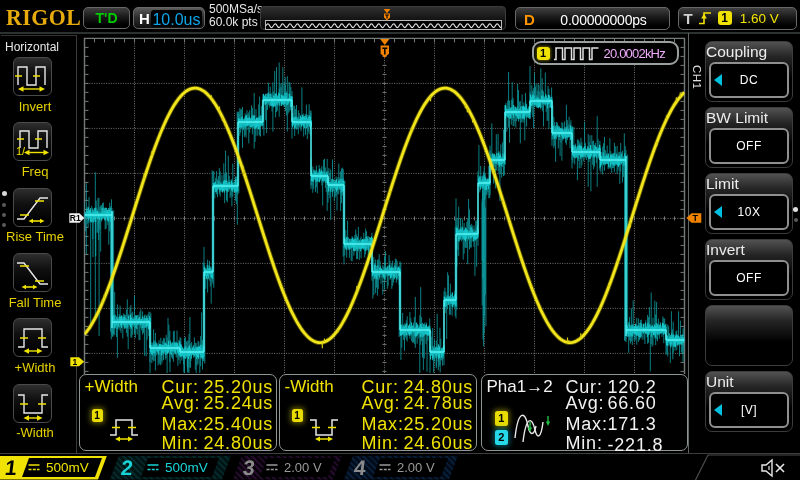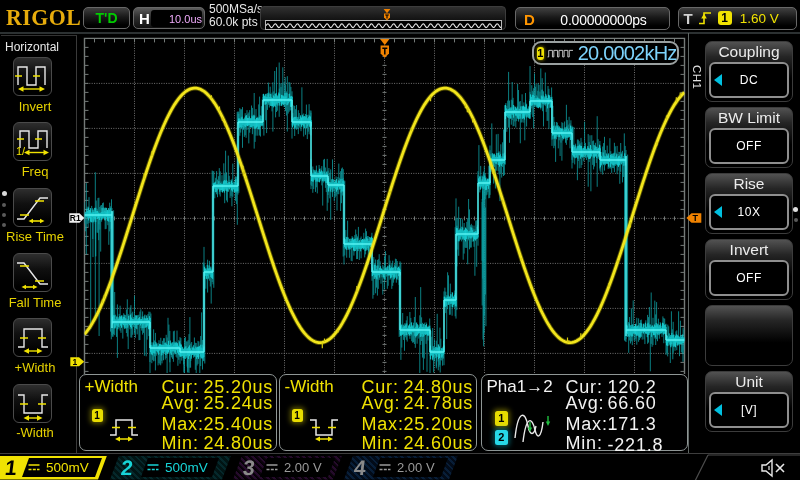--- a/index.html
+++ b/index.html
@@ -5,21 +5,21 @@
 body { font-family:"Liberation Sans", sans-serif; position:relative; }
 .abs { position:absolute; }
 .gdot { stroke:#727272; stroke-width:1; stroke-dasharray:1 1.4; }
 
 
 #logo { left:6px; top:5px; font-family:"Liberation Serif", serif; font-weight:bold; font-size:23px; color:#e7ac0c; letter-spacing:0.5px; transform:scaleX(0.95); transform-origin:0 0; }
 .tbox { border:1px solid #686868; border-radius:5px; background:linear-gradient(180deg,#404040 0,#191919 45%,#000 85%); }
 #td { left:83px; top:7px; width:47px; height:22px; color:#0c0; font-weight:bold; font-size:14px; text-align:center; line-height:21px; }
 #hbox { left:133px; top:7px; width:72px; height:22px; background:linear-gradient(180deg,#5c5c5c 0,#2e2e2e 45%,#101010); }
 #hbox b { position:absolute; left:5px; top:2px; color:#fff; font-size:15px; }
-#hbox .inner { position:absolute; left:17px; top:1.5px; right:2px; bottom:1.5px; background:#000; border-radius:3px; color:#f0abfc; font-size:11px; text-align:right; line-height:19px; }
+#hbox .inner { position:absolute; left:17px; top:1.5px; right:2px; bottom:1.5px; background:#000; border-radius:3px; color:#0ea5e9; font-size:16px; text-align:center; line-height:19px; }
 #srate { left:209px; top:3px; color:#e8e8e8; font-size:12px; line-height:13px; }
 #strip { left:260px; top:6px; width:246px; height:24px; background:linear-gradient(180deg,#303030 0,#141414 55%,#0a0a0a); border:1px solid #3c3c3c; border-radius:4px; }
 #strip .mem { position:absolute; left:3.5px; top:13px; width:237px; height:10px; border:1px solid #b8b8b8; background:#000; }
 #strip .mem svg { display:block; }
 #dbox { left:515px; top:6.5px; width:155px; height:23px; }
 #dbox b { position:absolute; left:8px; top:3px; color:#ff9500; font-size:15px; }
 #dbox span { position:absolute; left:28px; right:6px; top:4px; text-align:center; color:#fff; font-size:14px; letter-spacing:-0.2px; }
 #tbox2 { left:677.5px; top:6.5px; width:119px; height:23px; display:flex; align-items:center; }
 #tbox2 .t { color:#d0d0d0; font-weight:bold; font-size:15px; margin-left:5px; }
 #tbox2 .b1 { width:14px; height:14px; background:#f0e202; border-radius:3px; color:#000; font-weight:bold; font-size:12px; text-align:center; line-height:14px; margin-left:3px; }
@@ -30,28 +30,28 @@
 #lm { left:1px; top:35px; width:76px; height:420px; border-top:1px solid #333; border-right:1px solid #3a3a3a; }
 #lm .title { position:absolute; top:4px; left:0; width:62px; text-align:center; color:#e8e8e8; font-size:12px; }
 .ib { position:absolute; left:13px; width:39px; height:39px; border:1px solid #4a4a4a; border-radius:6px; background:linear-gradient(180deg,#2e2e2e 0,#101010 40%,#000 88%); }
 .il { position:absolute; left:0px; width:70px; text-align:center; color:#e6d200; font-size:13px; }
 .sdot { position:absolute; left:2px; border-radius:50%; }
 
 
 #rline { left:687.5px; top:33px; width:1px; height:423px; background:#5f6664; }
 #ch1v { left:691px; top:65px; width:12px; color:#e0e0e0; font-size:11.5px; letter-spacing:0.5px; writing-mode:vertical-rl; }
 .mi { position:absolute; left:705px; width:88px; height:61px; border:1px solid #3c3c3c; border-radius:7px; background:linear-gradient(180deg,#525252 0,#252525 25%,#000 62%); }
-.mh { text-align:center; color:#ececec; font-size:15.5px; padding-top:0.5px; }
+.mh { text-align:left; color:#ececec; font-size:15.5px; padding-top:0.5px; }
 .mv { position:absolute; left:3px; right:3px; top:20px; bottom:3px; background:#000; border:2px solid #8f8f8f; border-radius:6px; color:#fff; font-size:12px; display:flex; align-items:center; justify-content:center; letter-spacing:0.5px; }
 .tri { position:absolute; left:2.5px; top:50%; margin-top:-6px; width:0; height:0; border-top:6px solid transparent; border-bottom:6px solid transparent; border-right:8px solid #00c0e0; }
 
 
 #fcnt { left:531.5px; top:41px; width:147px; height:24px; border:2px solid #9aa0a0; border-radius:9px; background:#000; display:flex; align-items:center; z-index:5; }
 #fcnt .b1 { width:13px; height:13px; background:#f0e202; border-radius:3px; color:#000; font-weight:bold; font-size:11px; text-align:center; line-height:13px; margin-left:3px; box-shadow:0 0 3px 1px #cfc40070; }
-#fcnt .fz { color:#7dd3fc; font-size:20px; letter-spacing:-0.8px; }
+#fcnt .fz { color:#f0abfc; font-size:13px; letter-spacing:-0.8px; }
 
 
 .mp { position:absolute; top:374px; height:77px; background:#000; border:1.5px solid #8f9695; border-radius:7px; z-index:4; }
 .mp .ti { position:absolute; left:5px; top:1.5px; font-size:17px; }
 .mp .row { position:absolute; font-size:18px; letter-spacing:0.8px; }
 .yel { color:#f0e202; }
 .wht { color:#f2f2f2; }
 .mb { position:absolute; border-radius:2.5px; color:#000; font-weight:bold; text-align:center; }
 
 
@@ -204,21 +204,21 @@
 <div class="abs" id="ch1v">CH1</div>
 <div class="mi" style="top:41px">
     <div class="mh">Coupling</div>
     <div class="mv">DC<span class="tri"></span></div>
   </div>
 <div class="mi" style="top:107px">
     <div class="mh">BW Limit</div>
     <div class="mv">OFF</div>
   </div>
 <div class="mi" style="top:173px">
-    <div class="mh">Rise</div>
+    <div class="mh">Limit</div>
     <div class="mv">10X<span class="tri"></span></div>
   </div>
 <div class="mi" style="top:239px">
     <div class="mh">Invert</div>
     <div class="mv">OFF</div>
   </div>
 <div class="mi" style="top:305px">
   </div>
 <div class="mi" style="top:371px">
     <div class="mh">Unit</div>

